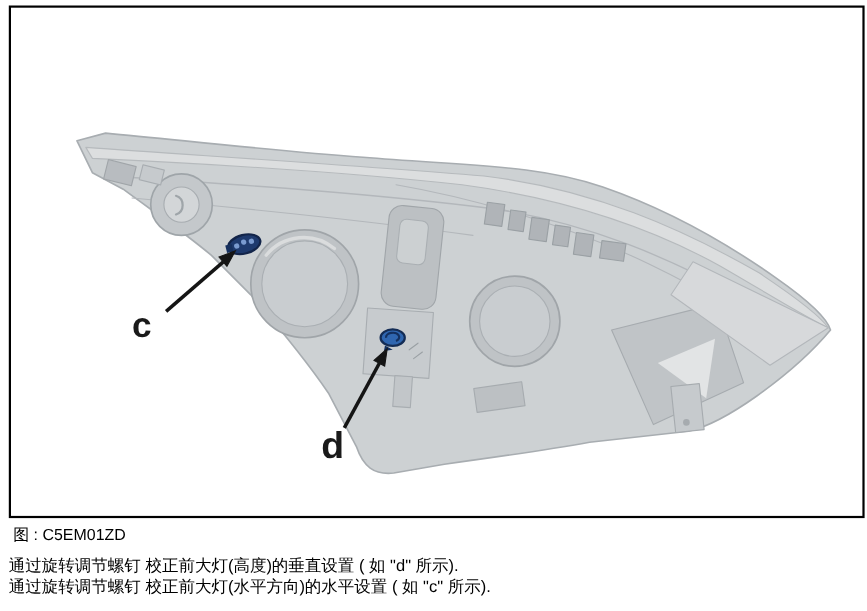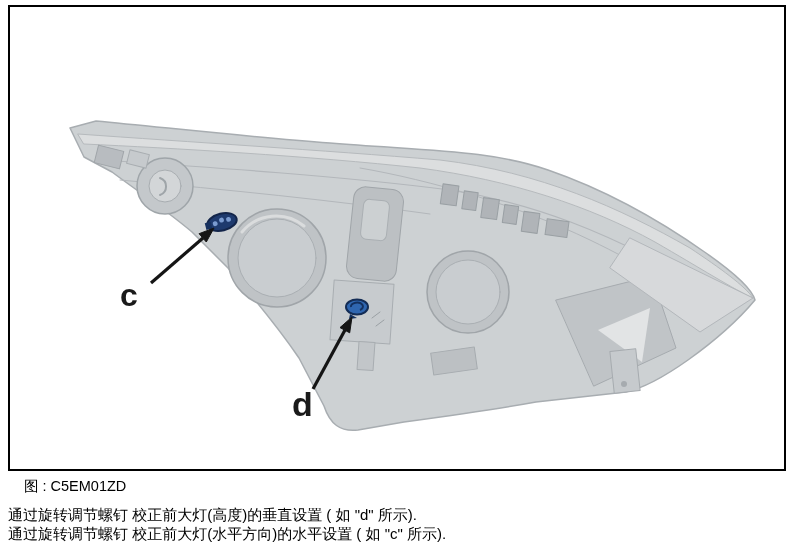--- a/index.html
+++ b/index.html
@@ -27,21 +27,21 @@
   .fig-svg {
     position: absolute;
     left: 0;
     top: 0;
     width: 788px;
     height: 555px;
     pointer-events: none;
   }
   .caption {
     position: absolute;
-    left: 24px;
+    left: 12px;
     top: 477px;
     font-size: 14.5px;
     color: #000000;
     white-space: pre;
   }
   .desc {
     position: absolute;
     left: 8px;
     top: 505px;
     font-size: 15px;

